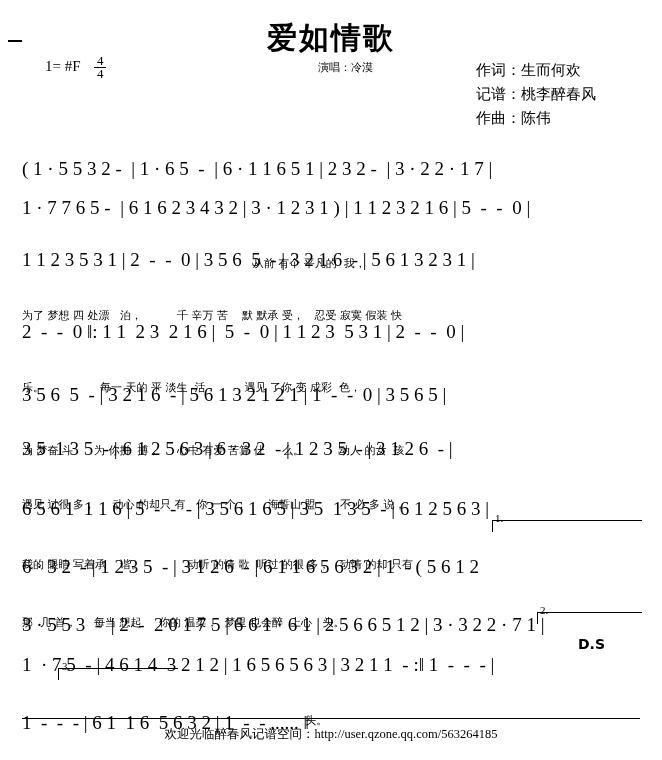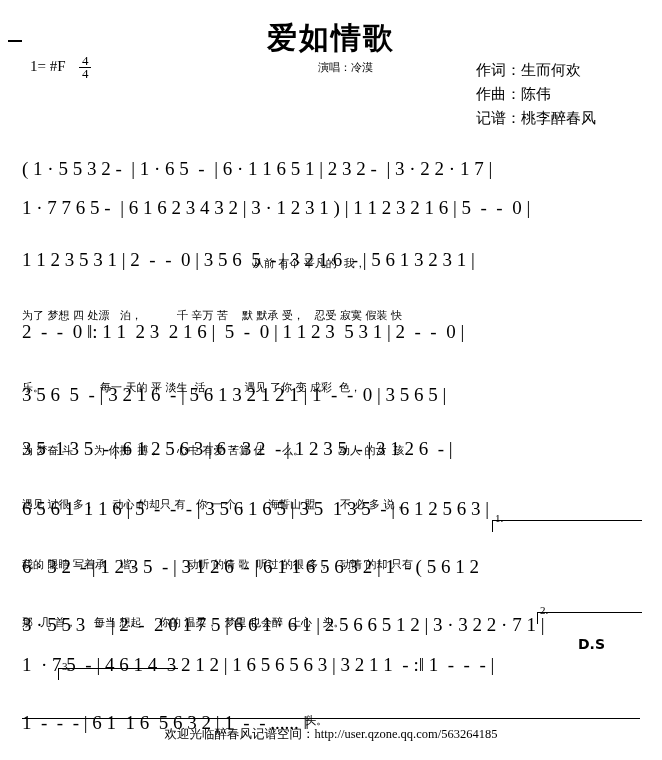--- a/index.html
+++ b/index.html
@@ -27,21 +27,21 @@
     font-family:"DejaVu Sans", sans-serif;
     font-size:11px;
   }
   .credits{
     position:absolute;top:58px;left:476px;
     font-family:"DejaVu Sans", sans-serif;
     font-size:15px;
     line-height:24px;
   }
   .keysig{
-    position:absolute;top:56px;left:30px;
+    position:absolute;top:56px;left:45px;
     font-family:"Liberation Serif", serif;
     font-size:15px;
   }
   .keysig .frac{
     display:inline-block;
     vertical-align:middle;
     text-align:center;
     line-height:10px;
     font-size:13px;
     margin-left:10px;
@@ -102,22 +102,22 @@
 <div class="page">
 
   <div class="dash-tl"></div>
 
   <div class="title">爱如情歌</div>
 
   <div class="singer">演唱：冷漠</div>
 
   <div class="credits">
     <div>作词：生而何欢</div>
+    <div>记谱：桃李醉春风</div>
     <div>作曲：陈伟</div>
-    <div>记谱：桃李醉春风</div>
   </div>
 
   <div class="keysig">
     <span>1= #F</span>
     <span class="frac">
       <i>4</i>
       <span class="bar"></span>
       <i>4</i>
     </span>
   </div>

